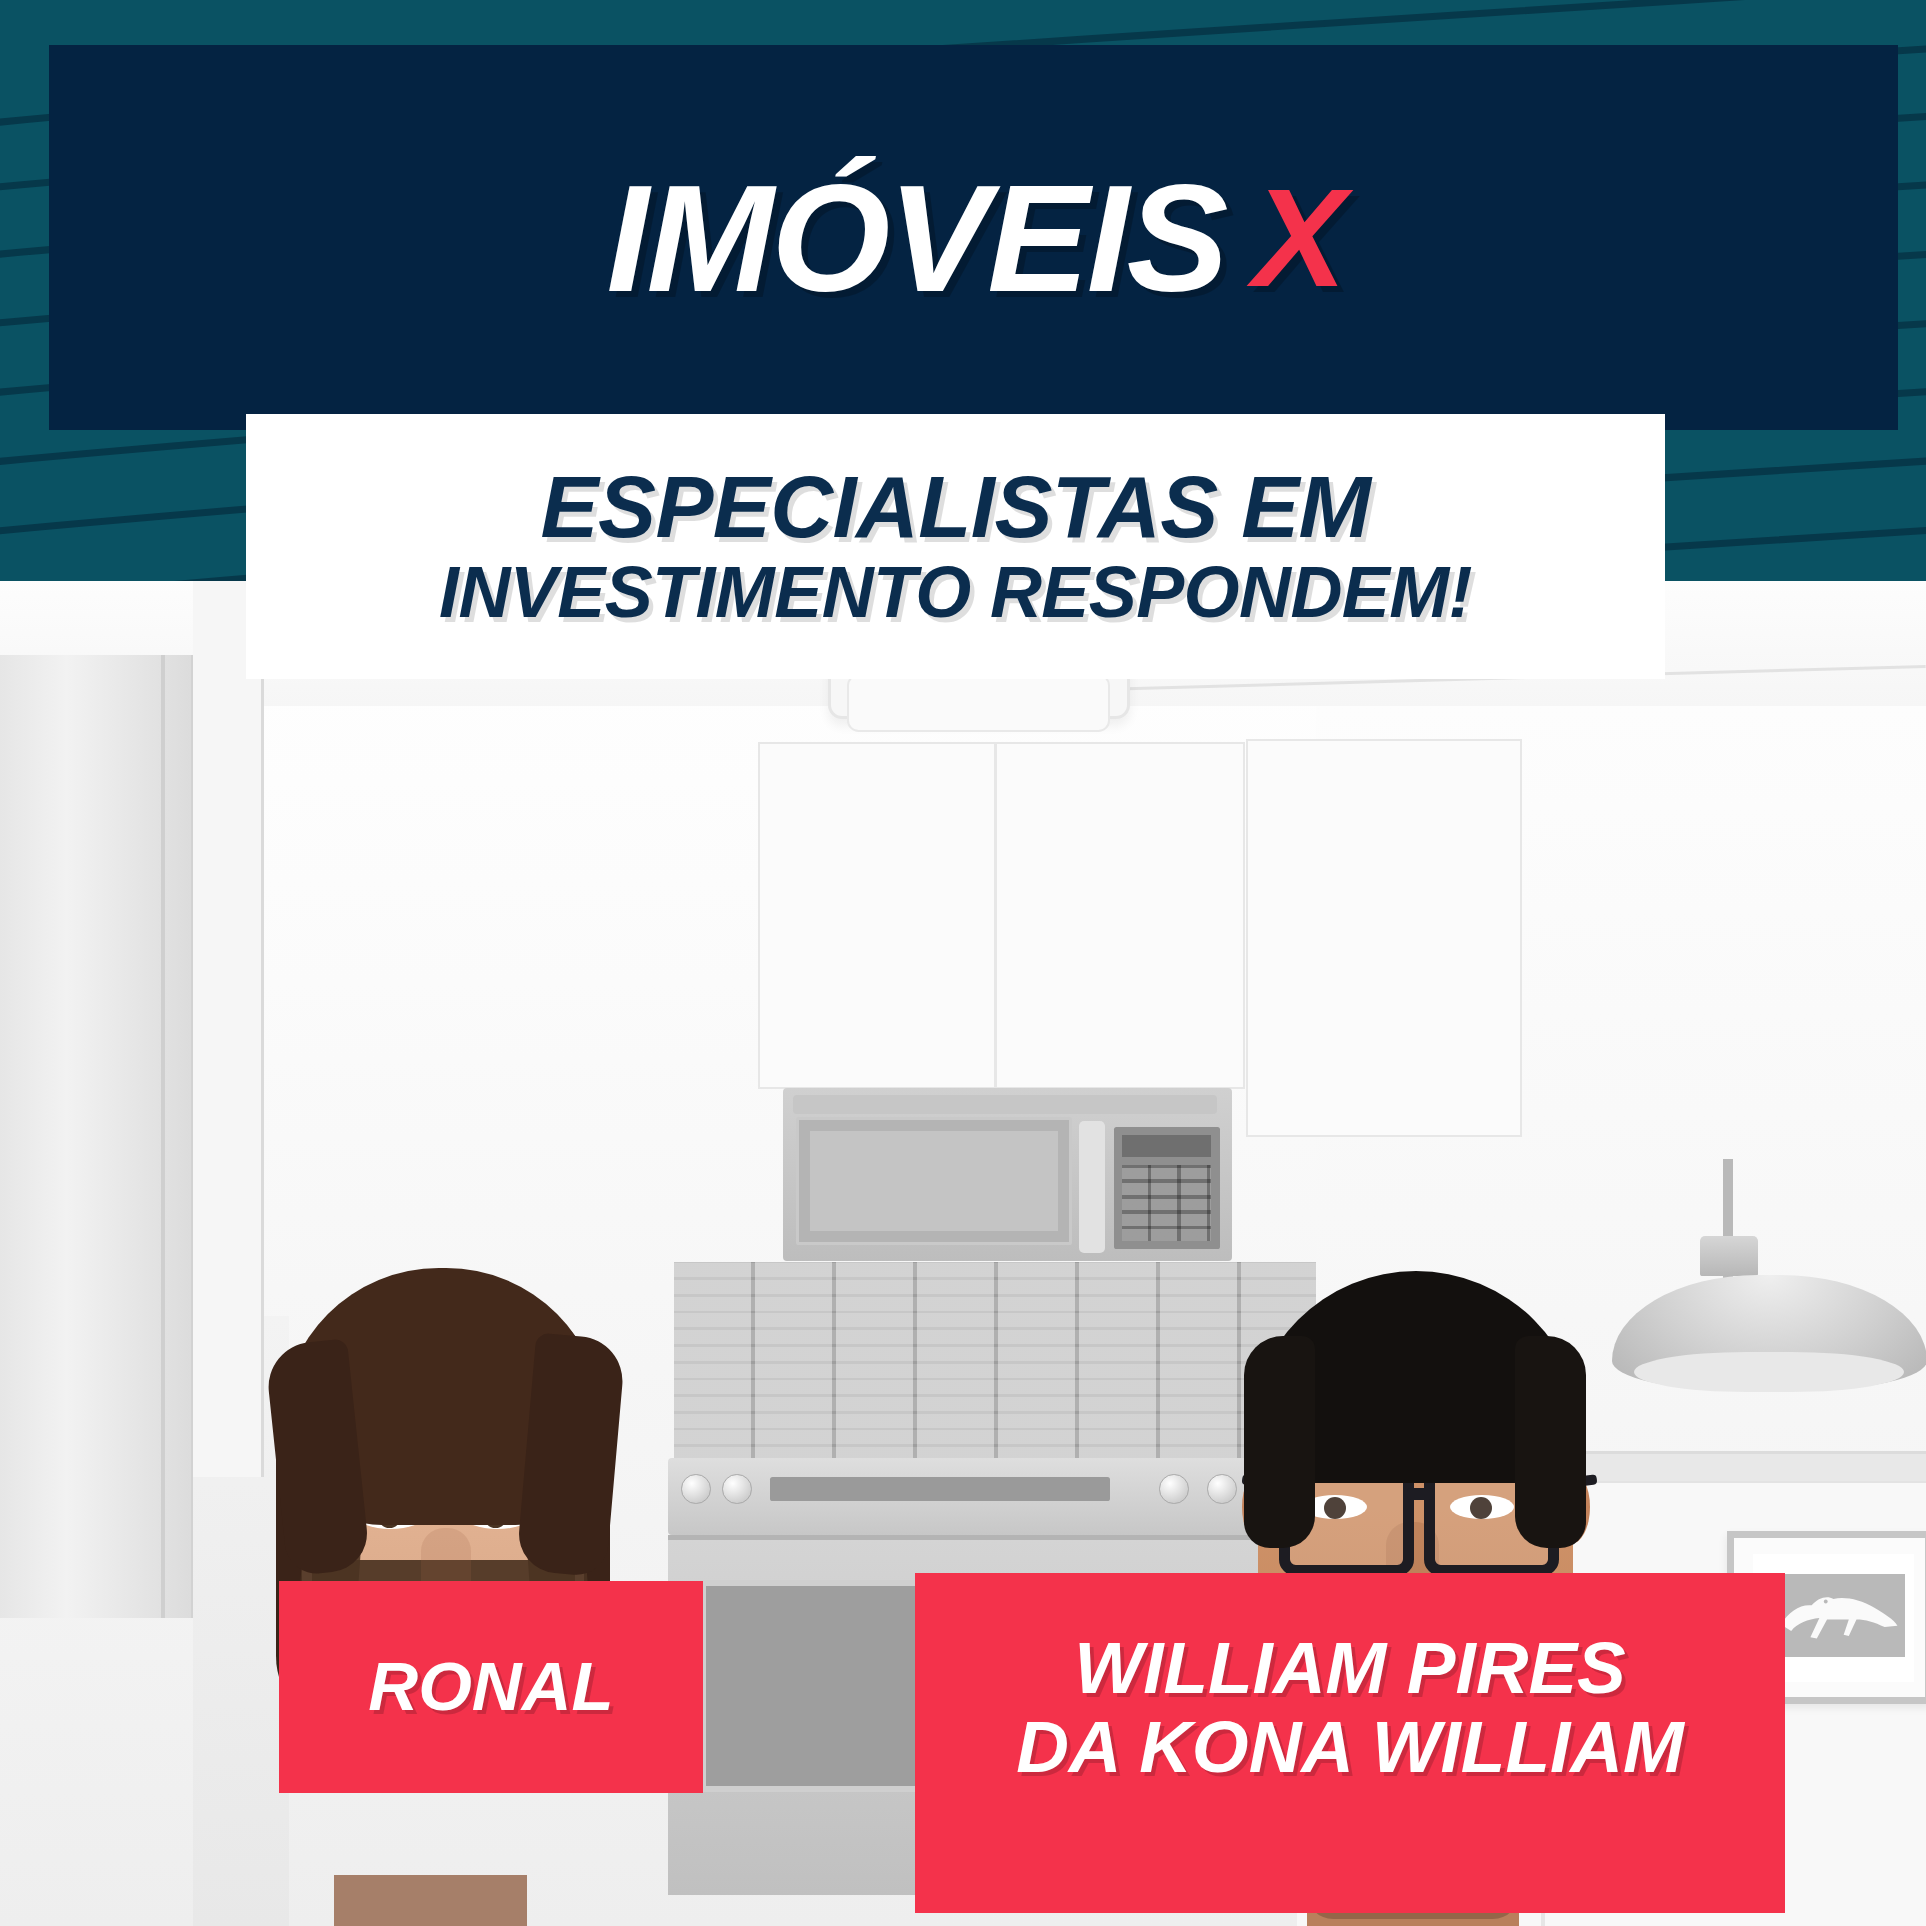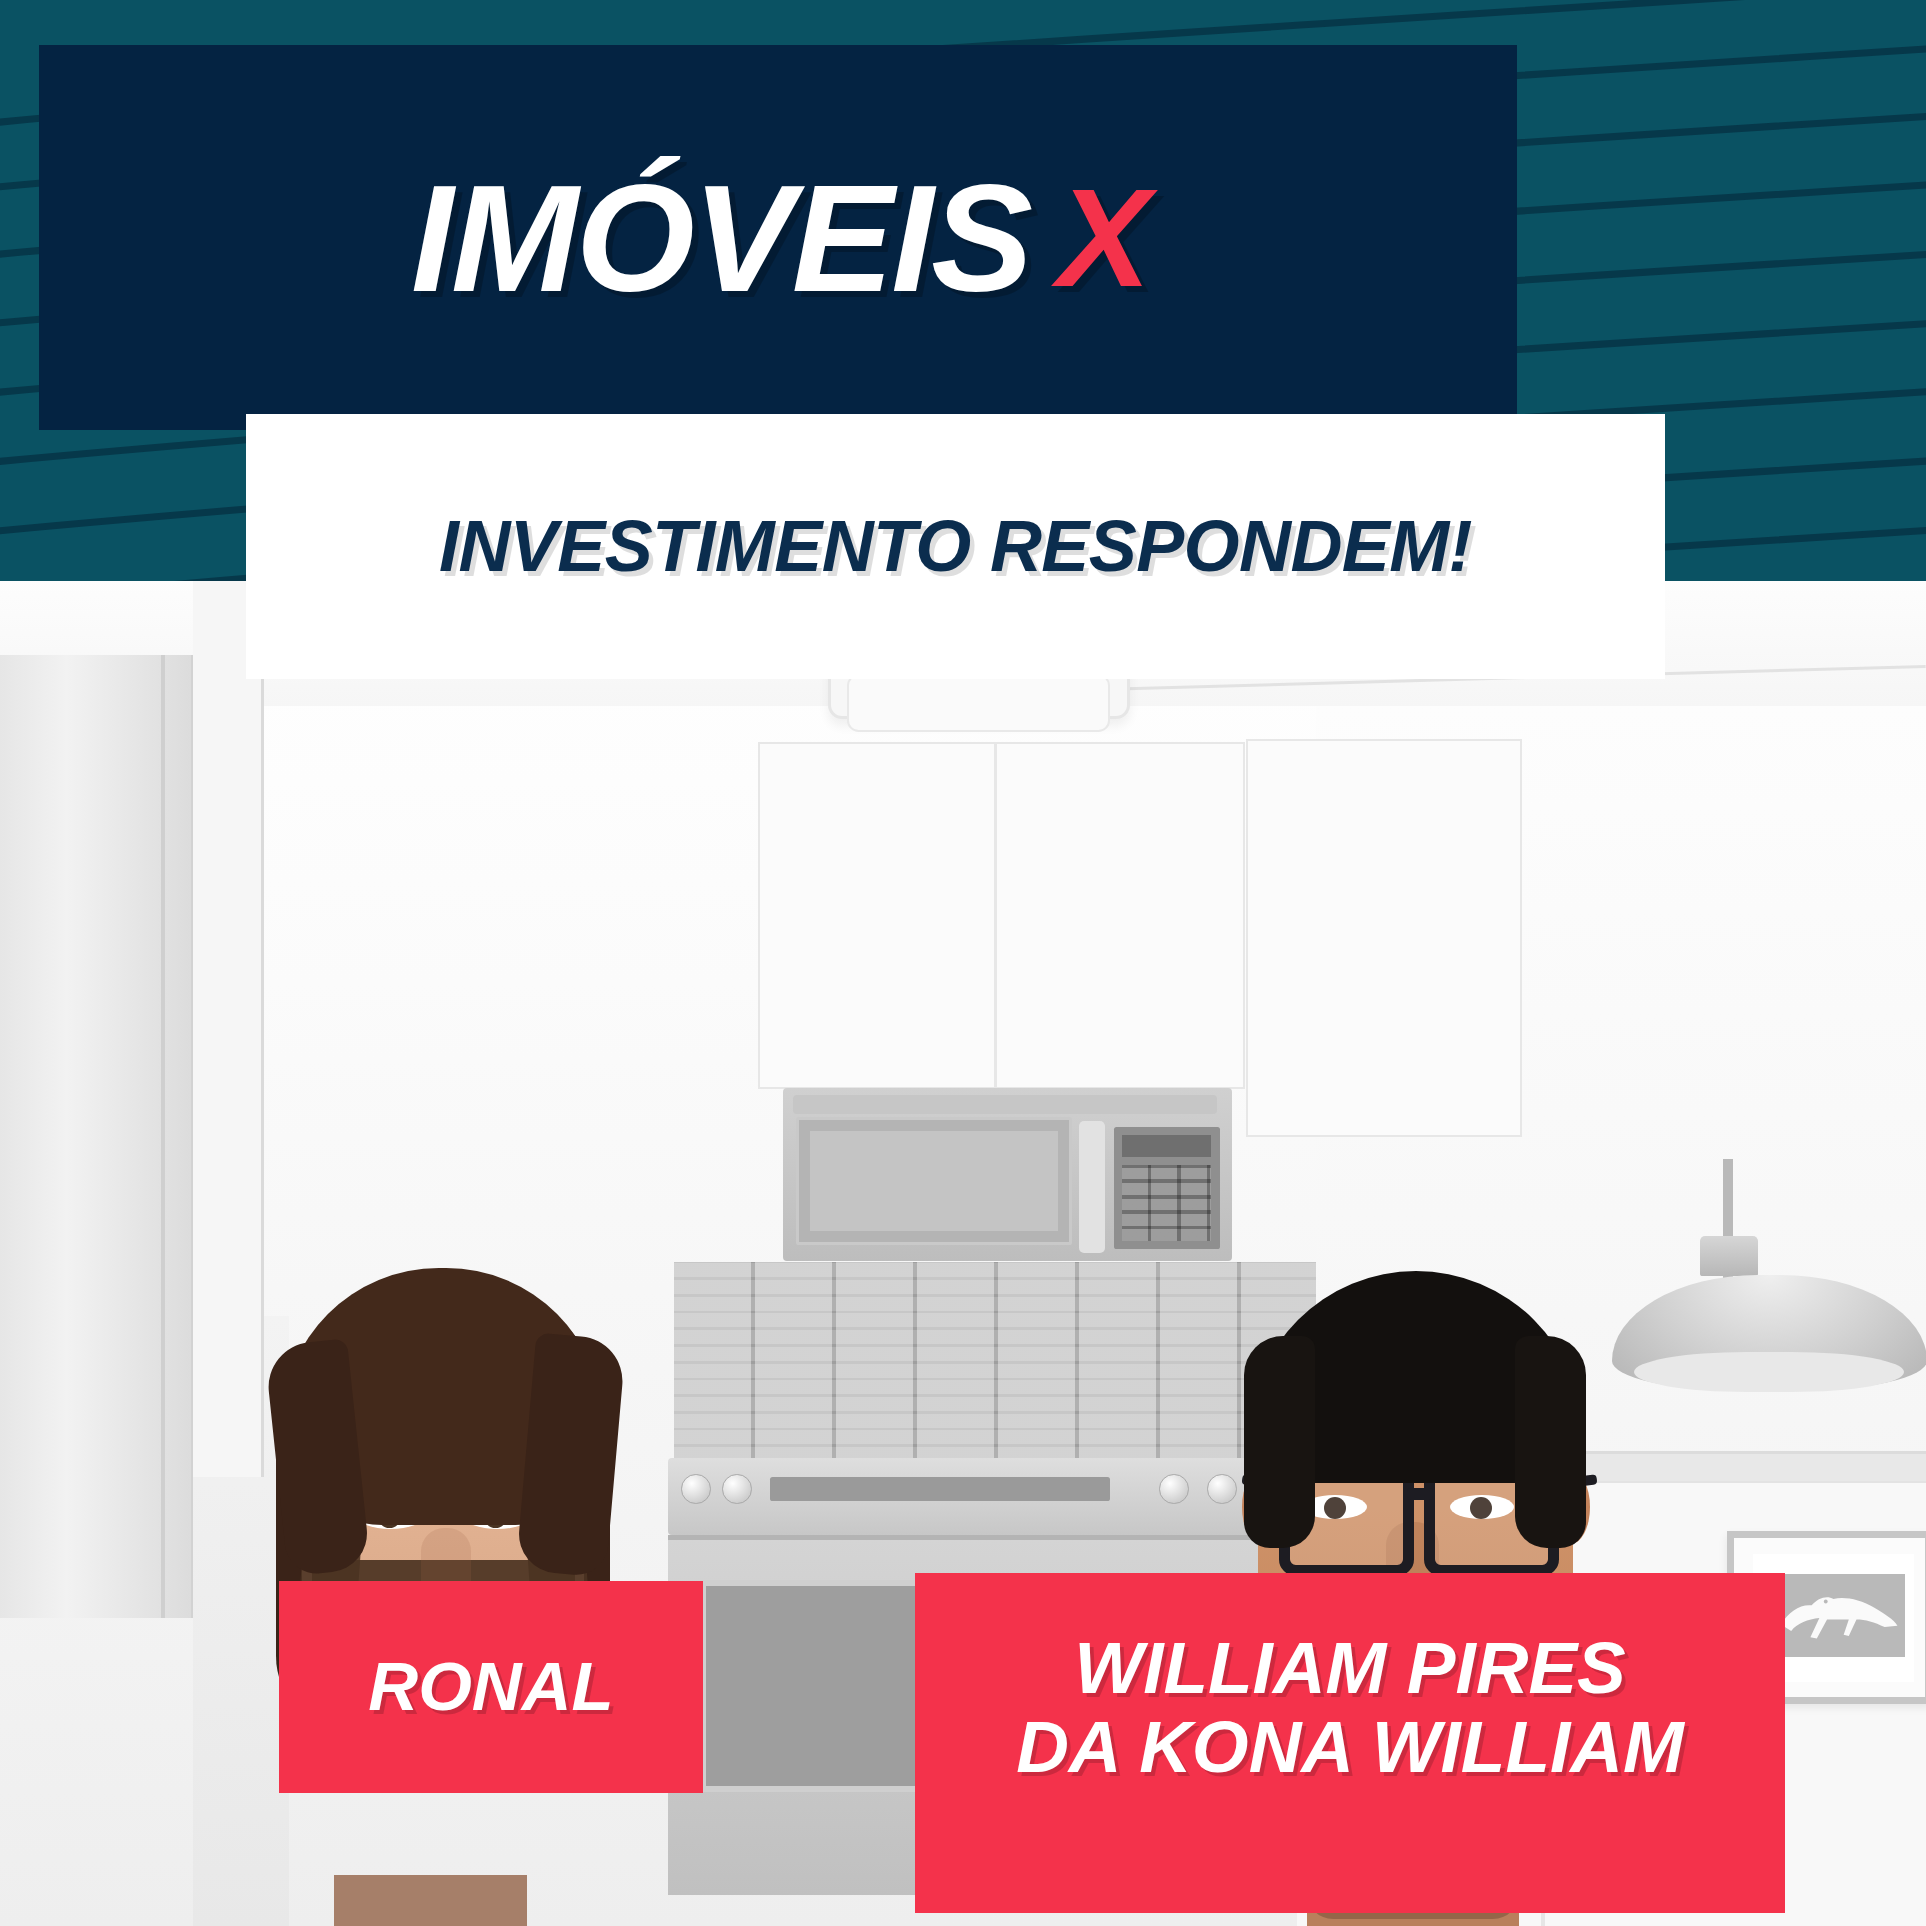--- a/index.html
+++ b/index.html
@@ -133,21 +133,21 @@
   .p2-smile{left:1323px;top:1053px;width:186px;height:77px;background:#8c4a46;border-radius:0 0 96px 96px;}
   .p2-teeth{left:1332px;top:1053px;width:167px;height:40px;background:#fdfdfd;border-radius:0 0 77px 77px;}
   .p2-lip{left:1316px;top:1118px;width:199px;height:28px;background:#c07b72;border-radius:0 0 103px 103px;}
 
   
   .teal{position:absolute;left:0;top:0;width:1926px;height:581px;background:#0a5263;overflow:hidden;}
   .teal svg{position:absolute;left:0;top:0;}
 
   
   .banner{
-    position:absolute;left:39px;top:45px;width:1478px;height:385px;
+    position:absolute;left:49px;top:45px;width:1849px;height:385px;
     background:#042342;
   }
   .headline{
     position:absolute;left:0;top:0;width:100%;height:100%;
     display:flex;align-items:center;justify-content:center;gap:27px;
     padding:0 45px 0 51px;
   }
   .hl-left{
     color:#ffffff;font-weight:bold;font-style:italic;
     font-size:153px;line-height:.95;letter-spacing:-2.6px;white-space:nowrap;
@@ -333,20 +333,21 @@
   </div>
 
   <div class="banner">
     <div class="headline">
       <div class="hl-left">IMÓVEIS</div>
       <div class="hl-x">X</div>
     </div>
   </div>
 
   <div class="subcard">
+    <div class="sub1">ESPECIALISTAS EM</div>
     <div class="sub2">INVESTIMENTO RESPONDEM!</div>
   </div>
 
   <div class="badge badge1">
     <span>RONAL</span>
   </div>
 
   <div class="badge badge2">
     <span>WILLIAM PIRES</span>
     <span>DA KONA WILLIAM</span>

